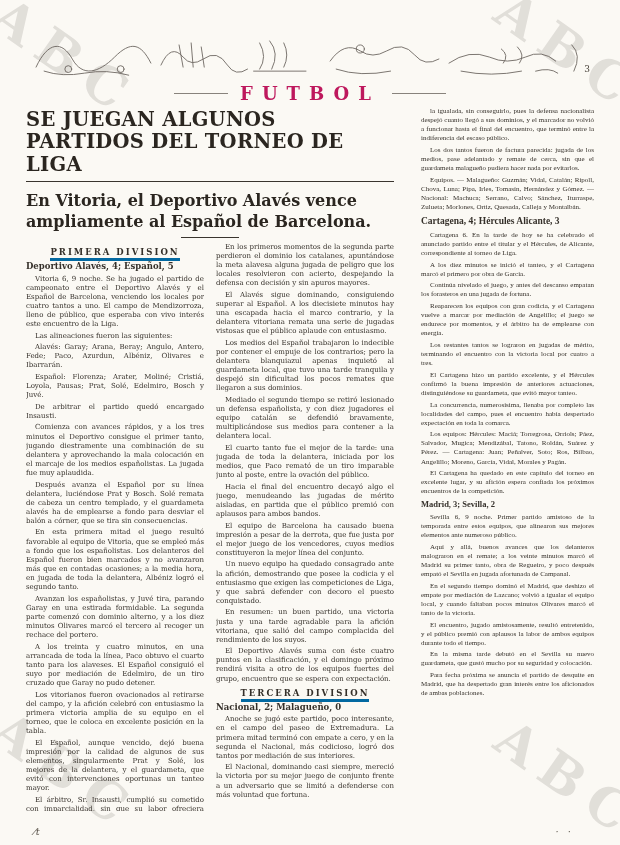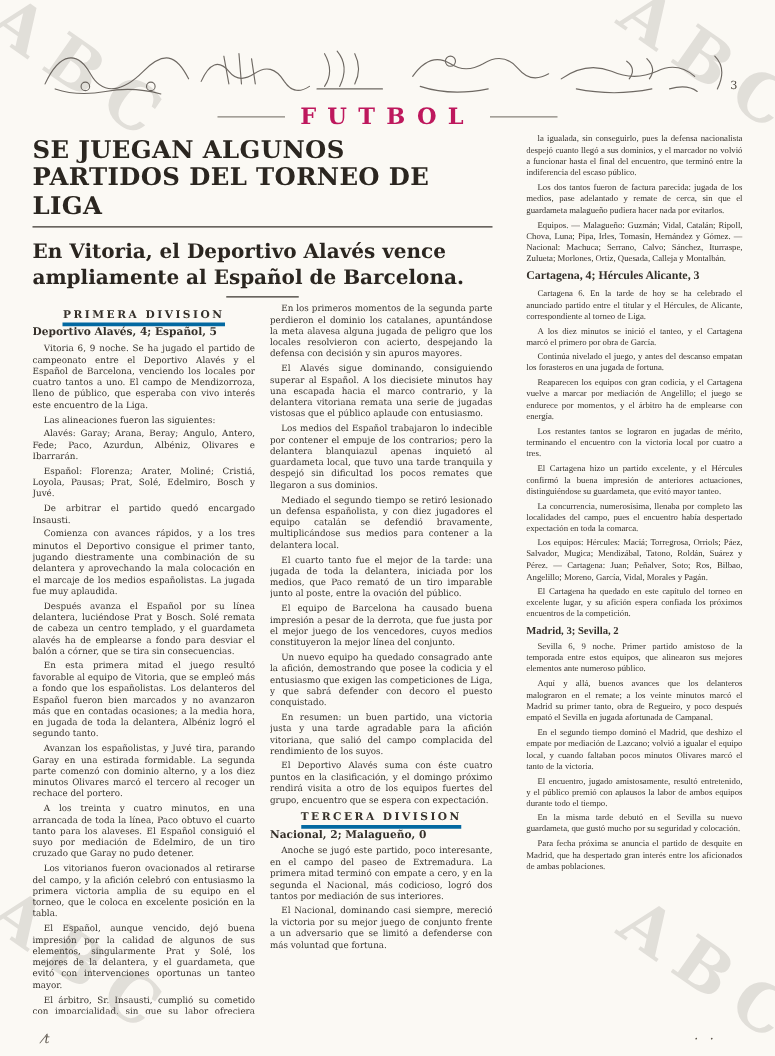--- a/index.html
+++ b/index.html
@@ -113,20 +113,21 @@
             </div>
         </div>
 
         <div class="col">
           <div>
               <p>En los primeros momentos de la segunda parte perdieron el dominio los catalanes, apuntándose la meta alavesa alguna jugada de peligro que los locales resolvieron con acierto, despejando la defensa con decisión y sin apuros mayores.</p>
               <p>El Alavés sigue dominando, consiguiendo superar al Español. A los diecisiete minutos hay una escapada hacia el marco contrario, y la delantera vitoriana remata una serie de jugadas vistosas que el público aplaude con entusiasmo.</p>
               <p>Los medios del Español trabajaron lo indecible por contener el empuje de los contrarios; pero la delantera blanquiazul apenas inquietó al guardameta local, que tuvo una tarde tranquila y despejó sin dificultad los pocos remates que llegaron a sus dominios.</p>
               <p>Mediado el segundo tiempo se retiró lesionado un defensa españolista, y con diez jugadores el equipo catalán se defendió bravamente, multiplicándose sus medios para contener a la delantera local.</p>
               <p>El cuarto tanto fue el mejor de la tarde: una jugada de toda la delantera, iniciada por los medios, que Paco remató de un tiro imparable junto al poste, entre la ovación del público.</p>
+              <p>Hacia el final del encuentro decayó algo el juego, menudeando las jugadas de mérito aisladas, en partida que el público premió con aplausos para ambos bandos.</p>
               <p>El equipo de Barcelona ha causado buena impresión a pesar de la derrota, que fue justa por el mejor juego de los vencedores, cuyos medios constituyeron la mejor línea del conjunto.</p>
               <p>Un nuevo equipo ha quedado consagrado ante la afición, demostrando que posee la codicia y el entusiasmo que exigen las competiciones de Liga, y que sabrá defender con decoro el puesto conquistado.</p>
               <p>En resumen: un buen partido, una victoria justa y una tarde agradable para la afición vitoriana, que salió del campo complacida del rendimiento de los suyos.</p>
               <p>El Deportivo Alavés suma con éste cuatro puntos en la clasificación, y el domingo próximo rendirá visita a otro de los equipos fuertes del grupo, encuentro que se espera con expectación.</p>
             </div>
           <div class="sec">
             <span>TERCERA DIVISION</span>
           </div>
           <div class="match">Nacional, 2; Malagueño, 0</div>
           <div>

